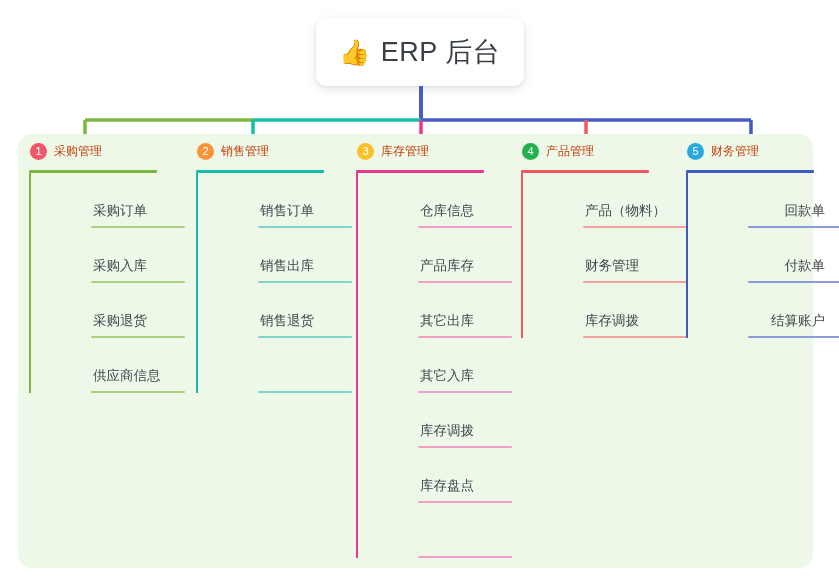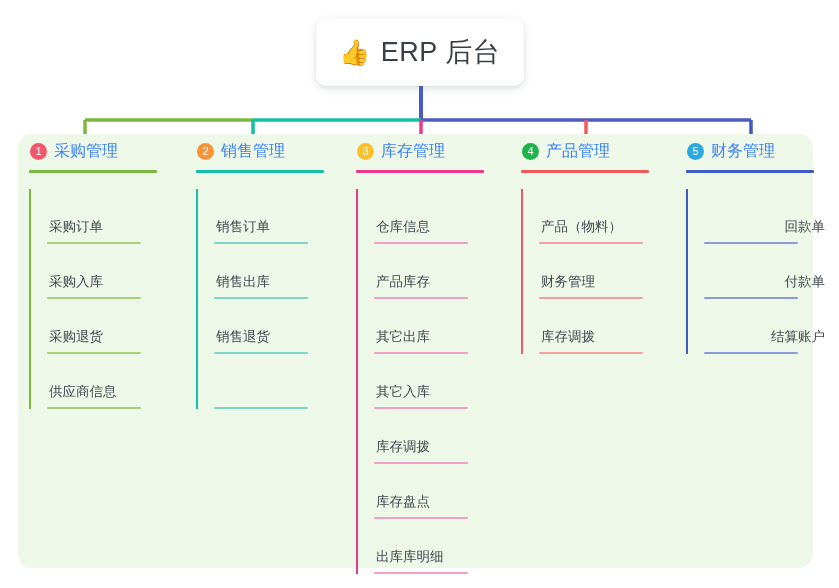--- a/index.html
+++ b/index.html
@@ -95,34 +95,35 @@
     height: 17px;
     border-radius: 50%;
     color: #ffffff;
     font-size: 11px;
     line-height: 17px;
     text-align: center;
     font-weight: normal;
     flex: none;
   }
   .col-title {
-    font-size: 16px;
-    color: #3b82f6;
+    font-size: 12px;
+    color: #c2410c;
     white-space: nowrap;
   }
   .header-rule {
     height: 3px;
     border-radius: 1px;
     margin-top: 2px;
   }
 
   
   .leaves {
     position: relative;
-    margin-top: 16px;
+    margin-top: 0px;
+    padding-left: 44px;
   }
   .spine {
     position: absolute;
     left: 0px;
     top: 0px;
     width: 2px;
   }
   .leaf {
     position: relative;
     height: 55px;
@@ -246,21 +247,20 @@
           </div>
           <div class="leaf">
             <span class="leaf-label">库存调拨</span>
             <div class="leaf-rule" style="background: rgb(239, 160, 198); width: 94px;"></div>
           </div>
           <div class="leaf">
             <span class="leaf-label">库存盘点</span>
             <div class="leaf-rule" style="background: rgb(239, 160, 198); width: 94px;"></div>
           </div>
           <div class="leaf">
-            <span class="leaf-label">出库库明细</span>
             <div class="leaf-rule" style="background: rgb(239, 160, 198); width: 94px;"></div>
           </div>
         </div>
       </div>
       <div class="column" style="left: 492px; width: 160px;">
         <div class="col-header">
           <span class="badge" style="background: rgb(34, 177, 76);">4</span>
           <span class="col-title">产品管理</span>
         </div>
         <div class="header-rule" style="background: rgb(242, 91, 91); width: 128px; margin-left: 11px;"></div>

